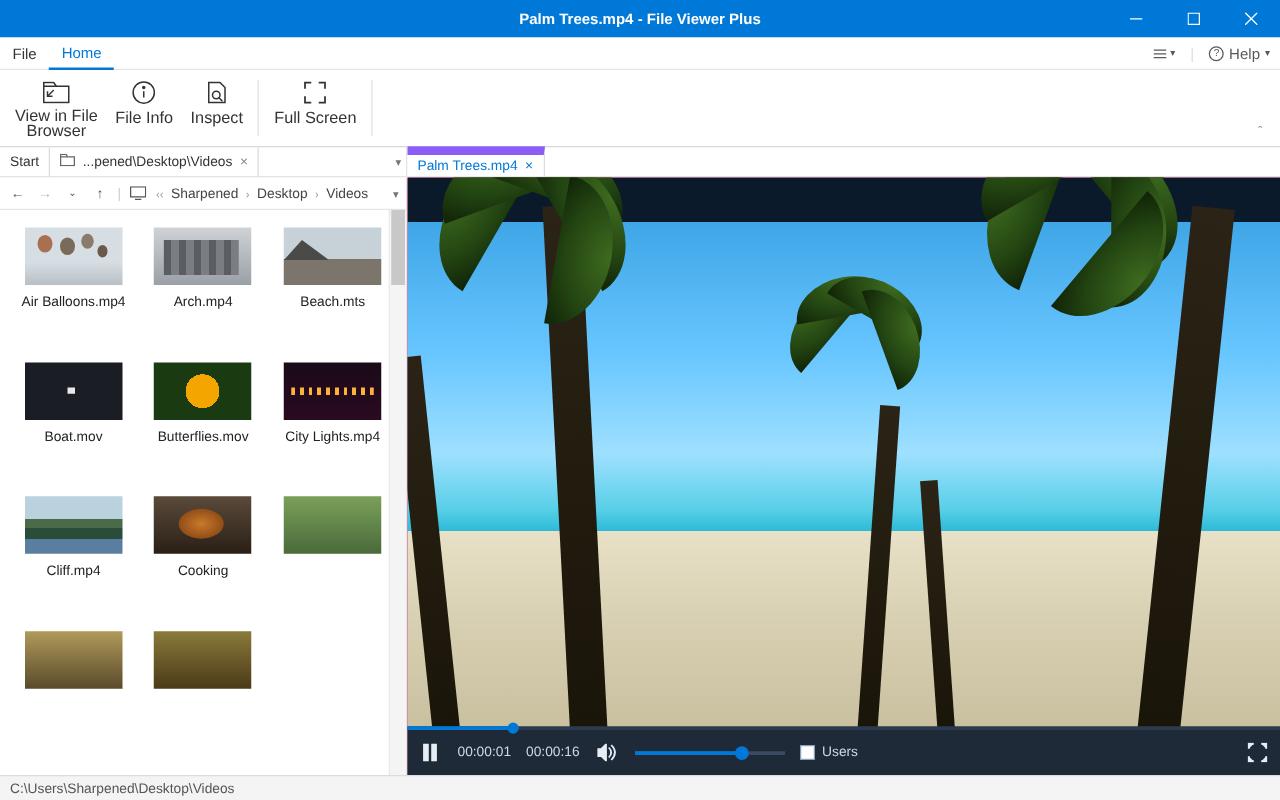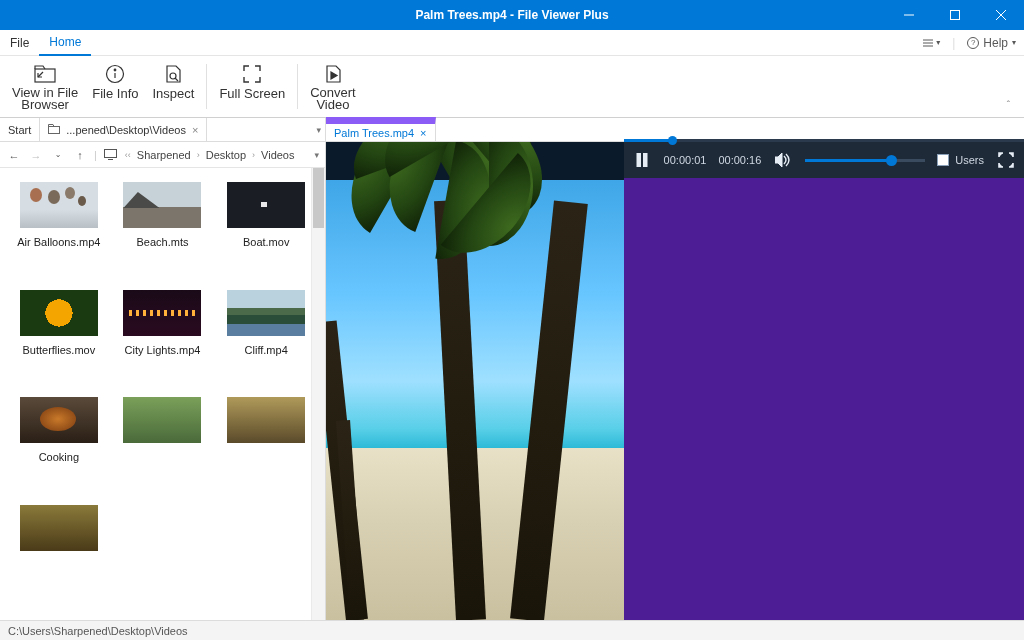--- a/index.html
+++ b/index.html
@@ -35,21 +35,21 @@
 .breadcrumb .sep{color:#999;font-size:9px}
 .breadcrumb .end{margin-left:auto;color:#777}
 .grid-wrap{flex:1;overflow:hidden;position:relative}
 .grid{display:grid;grid-template-columns:repeat(3,1fr);gap:6px 6px;padding:14px 10px;overflow-y:auto;height:100%}
 .item{display:flex;flex-direction:column;align-items:center;gap:8px;cursor:default}
 .thumb{width:78px;height:46px;background:#999;position:relative;overflow:hidden}
 .item .name{font-size:11px;text-align:center;color:#222;height:28px}
 .scrollbar{position:absolute;right:0;top:0;bottom:0;width:14px;background:#f4f4f4;border-left:1px solid #eaeaea}
 .scroll-thumb{position:absolute;left:1px;right:1px;top:0;height:60px;background:#c8c8c8}
 .status{height:20px;background:#f4f4f4;border-top:1px solid #dcdcdc;display:flex;align-items:center;padding:0 8px;font-size:11px;color:#555}
-.viewer{flex:1;display:flex;flex-direction:row;background:#4c1d95}
+.viewer{flex:1;display:flex;flex-direction:column;background:#be185d}
 .video-area{flex:1;position:relative;overflow:hidden}
 .sky{position:absolute;inset:0;background:linear-gradient(#0b1a2a 0%,#0b1a2a 8%,#3fa6e7 8%,#68c6ff 32%,#9fe0ff 50%,#59cfe8 60%,#2dbad7 64%,#e9e1c7 64%,#d8d0b2 80%,#c9c0a0 100%)}
 .tree{position:absolute;bottom:0;width:26px;background:linear-gradient(#2b2416,#1a1509);transform-origin:bottom center}
 .fronds{position:absolute;width:240px;height:180px;pointer-events:none}
 .frond{position:absolute;width:120px;height:44px;border-radius:60px 60px 0 0 / 44px 44px 0 0;background:radial-gradient(ellipse at 50% 0%,#3e6b1f 0%,#234512 60%,#102207 100%);transform-origin:50% 100%}
 .controls{height:36px;background:#1f2a38;display:flex;align-items:center;padding:0 8px;gap:12px;color:#cfd8e3;font-size:11px;position:relative}
 .progress{position:absolute;left:0;right:0;top:-3px;height:3px;background:#2c3a4d}
 .progress-fill{height:100%;background:#0078d7;width:12%;position:relative}
 .progress-fill::after{content:"";position:absolute;right:-5px;top:-3px;width:9px;height:9px;border-radius:50%;background:#0078d7}
 .ctl-btn{width:20px;height:20px;display:flex;align-items:center;justify-content:center;cursor:default}
@@ -166,30 +166,20 @@
         <svg width="20" height="20" viewBox="0 0 20 20" fill="none" stroke="#333" stroke-width="1.4">
           <polyline points="2,7 2,2 7,2"></polyline>
           <polyline points="13,2 18,2 18,7"></polyline>
           <polyline points="18,13 18,18 13,18"></polyline>
           <polyline points="7,18 2,18 2,13"></polyline>
         </svg>
       </div>
     <div class="lbl">Full Screen</div>
   </div>
   <div class="ribbon-sep"></div>
-  <div class="ribbon-btn">
-    <div class="ico">
-        <svg width="20" height="20" viewBox="0 0 20 20" fill="none" stroke="#333" stroke-width="1.2">
-          <path d="M4 2h9l4 4v12H4z"></path>
-          <polygon points="8,8 8,15 14,11.5" fill="#333"></polygon>
-        </svg>
-      </div>
-    <div class="lbl" style="white-space:pre-line">Convert
-Video</div>
-  </div>
   <div style="margin-left:auto;align-self:flex-end;padding:0 8px 2px 0;color:#888;font-size:10px">ˆ</div>
 </div>
 
 <div class="tabs-row">
   <div class="left-tabs">
     <div class="tab start">
         <span>Start</span>
       </div>
     <div class="tab">
       <span><svg width="12" height="10" viewBox="0 0 12 10" fill="none" stroke="#666">
@@ -239,20 +229,24 @@
         </span>
       <span class="end" style="font-size:9px">▾</span>
     </div>
     <div class="grid-wrap">
       <div class="grid" id="file-grid">
           <div class="item">
             <div class="thumb t-balloons"></div>
             <div class="name">Air Balloons.mp4</div>
           </div>
           <div class="item">
+            <div class="thumb t-arch"></div>
+            <div class="name">Arch.mp4</div>
+          </div>
+          <div class="item">
             <div class="thumb t-beach"></div>
             <div class="name">Beach.mts</div>
           </div>
           <div class="item">
             <div class="thumb t-boat"></div>
             <div class="name">Boat.mov</div>
           </div>
           <div class="item">
             <div class="thumb t-butter"></div>
             <div class="name">Butterflies.mov</div>

